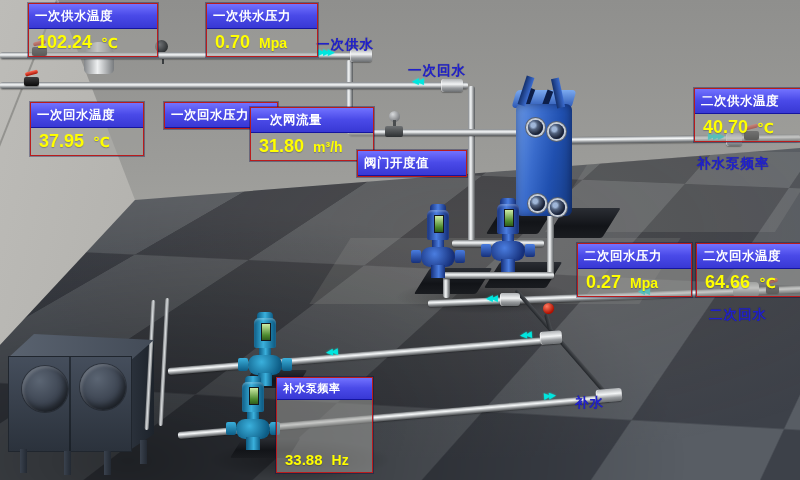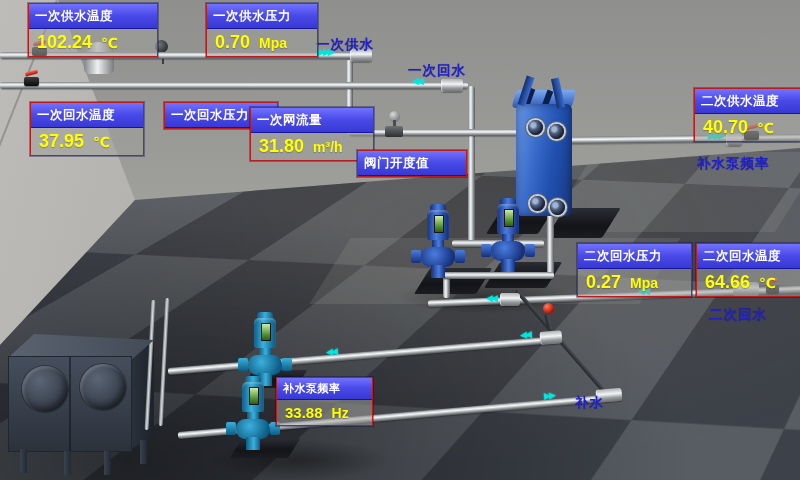--- a/index.html
+++ b/index.html
@@ -108,21 +108,21 @@
   
   .gauge{position:absolute;border:1px solid #b91c1c;box-shadow:0 0 0 1px rgba(10,10,70,.35);
          background:rgba(158,158,154,.55);z-index:30;}
   .g-title{height:24px;line-height:24px;padding:0 6px;white-space:nowrap;overflow:hidden;
     background:linear-gradient(180deg,#7272ff 0%,#4a4ae8 48%,#3838d4 100%);
     color:#fff;font-size:12.5px;font-weight:bold;letter-spacing:.5px;border-bottom:1px solid #15159e;}
   .g-value{height:27px;line-height:27px;padding:0 8px;color:#ffff00;font-weight:bold;font-size:18px;
     white-space:nowrap;text-shadow:0 1px 1px rgba(0,0,0,.25);}
   .g-value .unit{font-size:14px;margin-left:9px;font-weight:bold;}
   .gauge.sm .g-title{font-size:11px;height:21px;line-height:21px;}
-  .gauge.sm .g-value{font-size:15px;height:25px;line-height:25px;}
+  .gauge.sm .g-value{font-size:15px;height:25px;line-height:25px;margin-top:47px;}
   .plabel{position:absolute;color:#2020cc;font-size:13.5px;font-weight:bold;letter-spacing:1px;z-index:25;
     white-space:nowrap;text-shadow:0 0 1px rgba(0,0,60,.45);}
 </style>
 </head>
 <body>
 
 <div class="stage">
 
   <div class="wall-back"></div>
   <div class="wall-left"></div>

